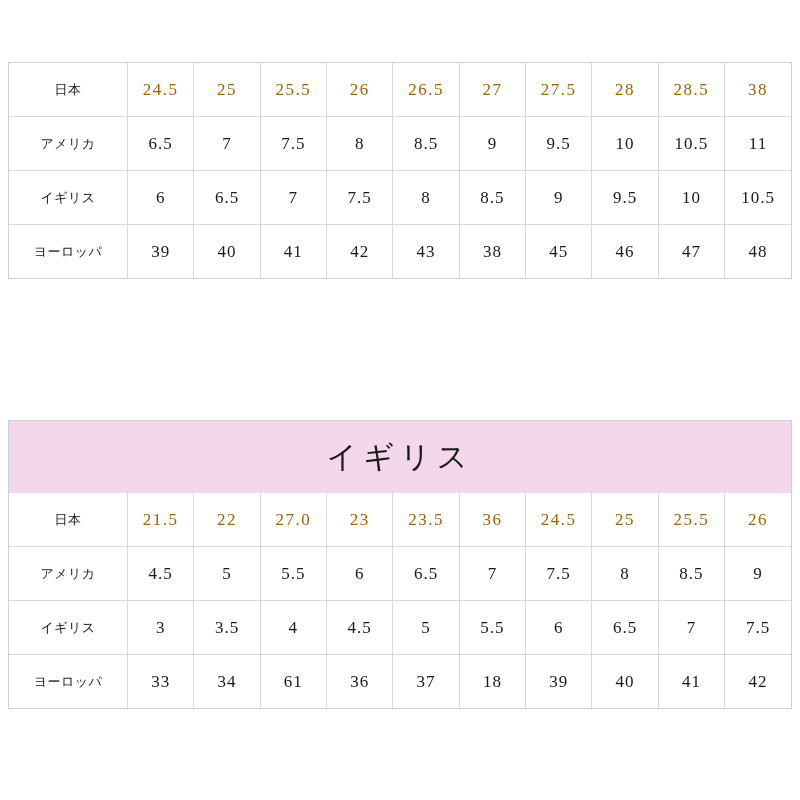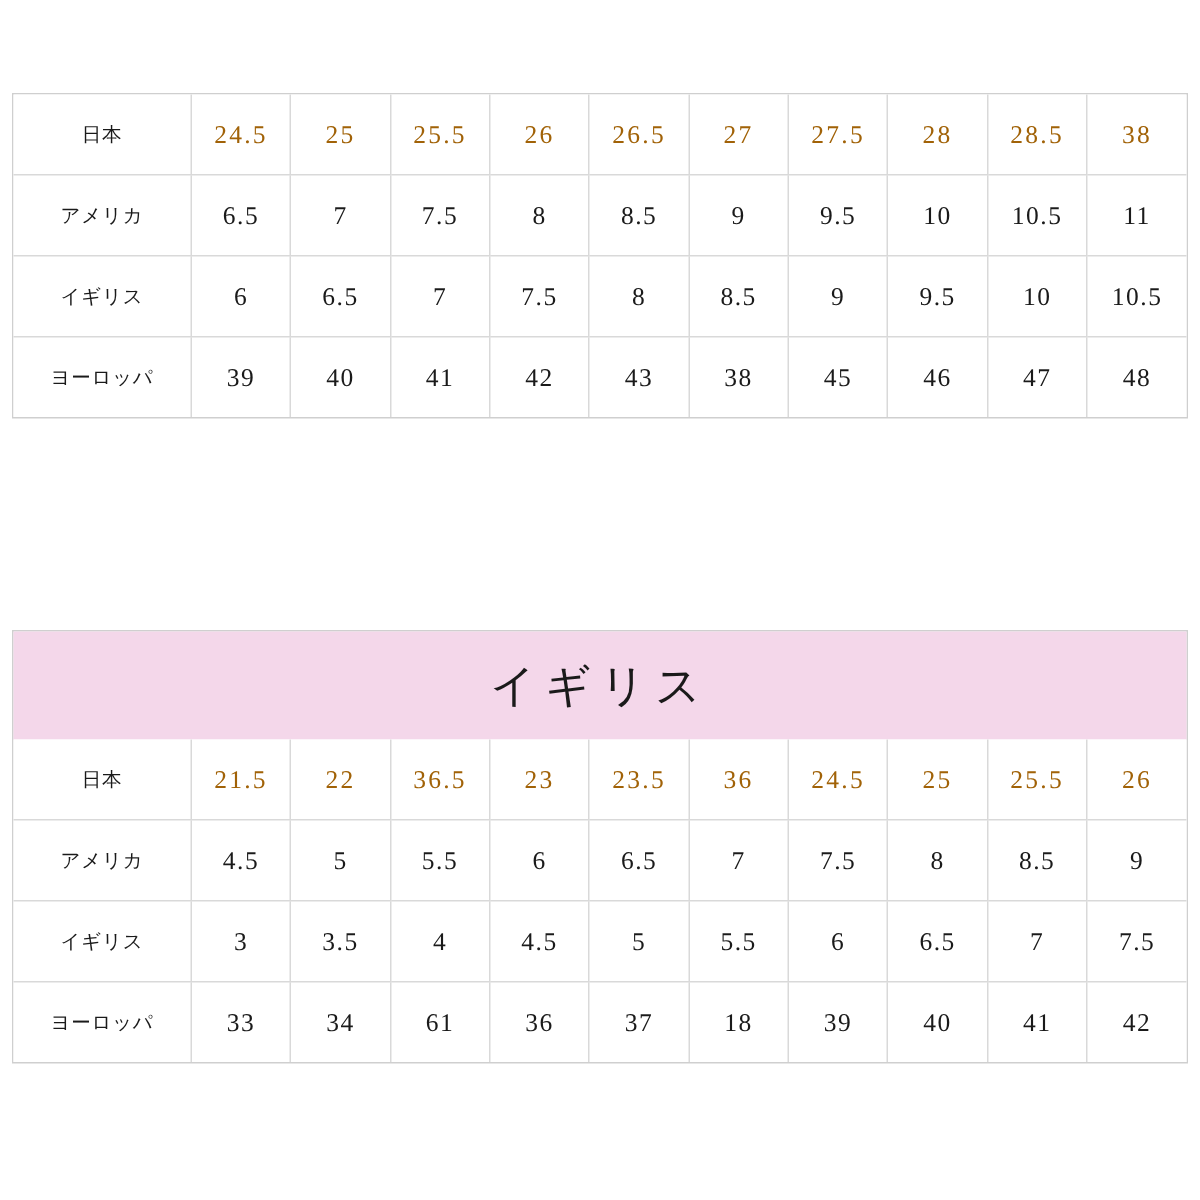--- a/index.html
+++ b/index.html
@@ -147,21 +147,21 @@
   </div>
 
   <div class="chart-block chart-ladies">
     <div class="chart-title title-ladies">イギリス</div>
     <table class="size-table">
       <tbody>
           <tr class="jp-row">
         <td class="rowhead">日本</td>
         <td class="val">21.5</td>
         <td class="val">22</td>
-        <td class="val">36.5</td>
+        <td class="val">27.0</td>
         <td class="val">23</td>
         <td class="val">23.5</td>
         <td class="val">36</td>
         <td class="val">24.5</td>
         <td class="val">25</td>
         <td class="val">25.5</td>
         <td class="val">26</td>
       </tr>
       <tr>
         <td class="rowhead">アメリカ</td>

